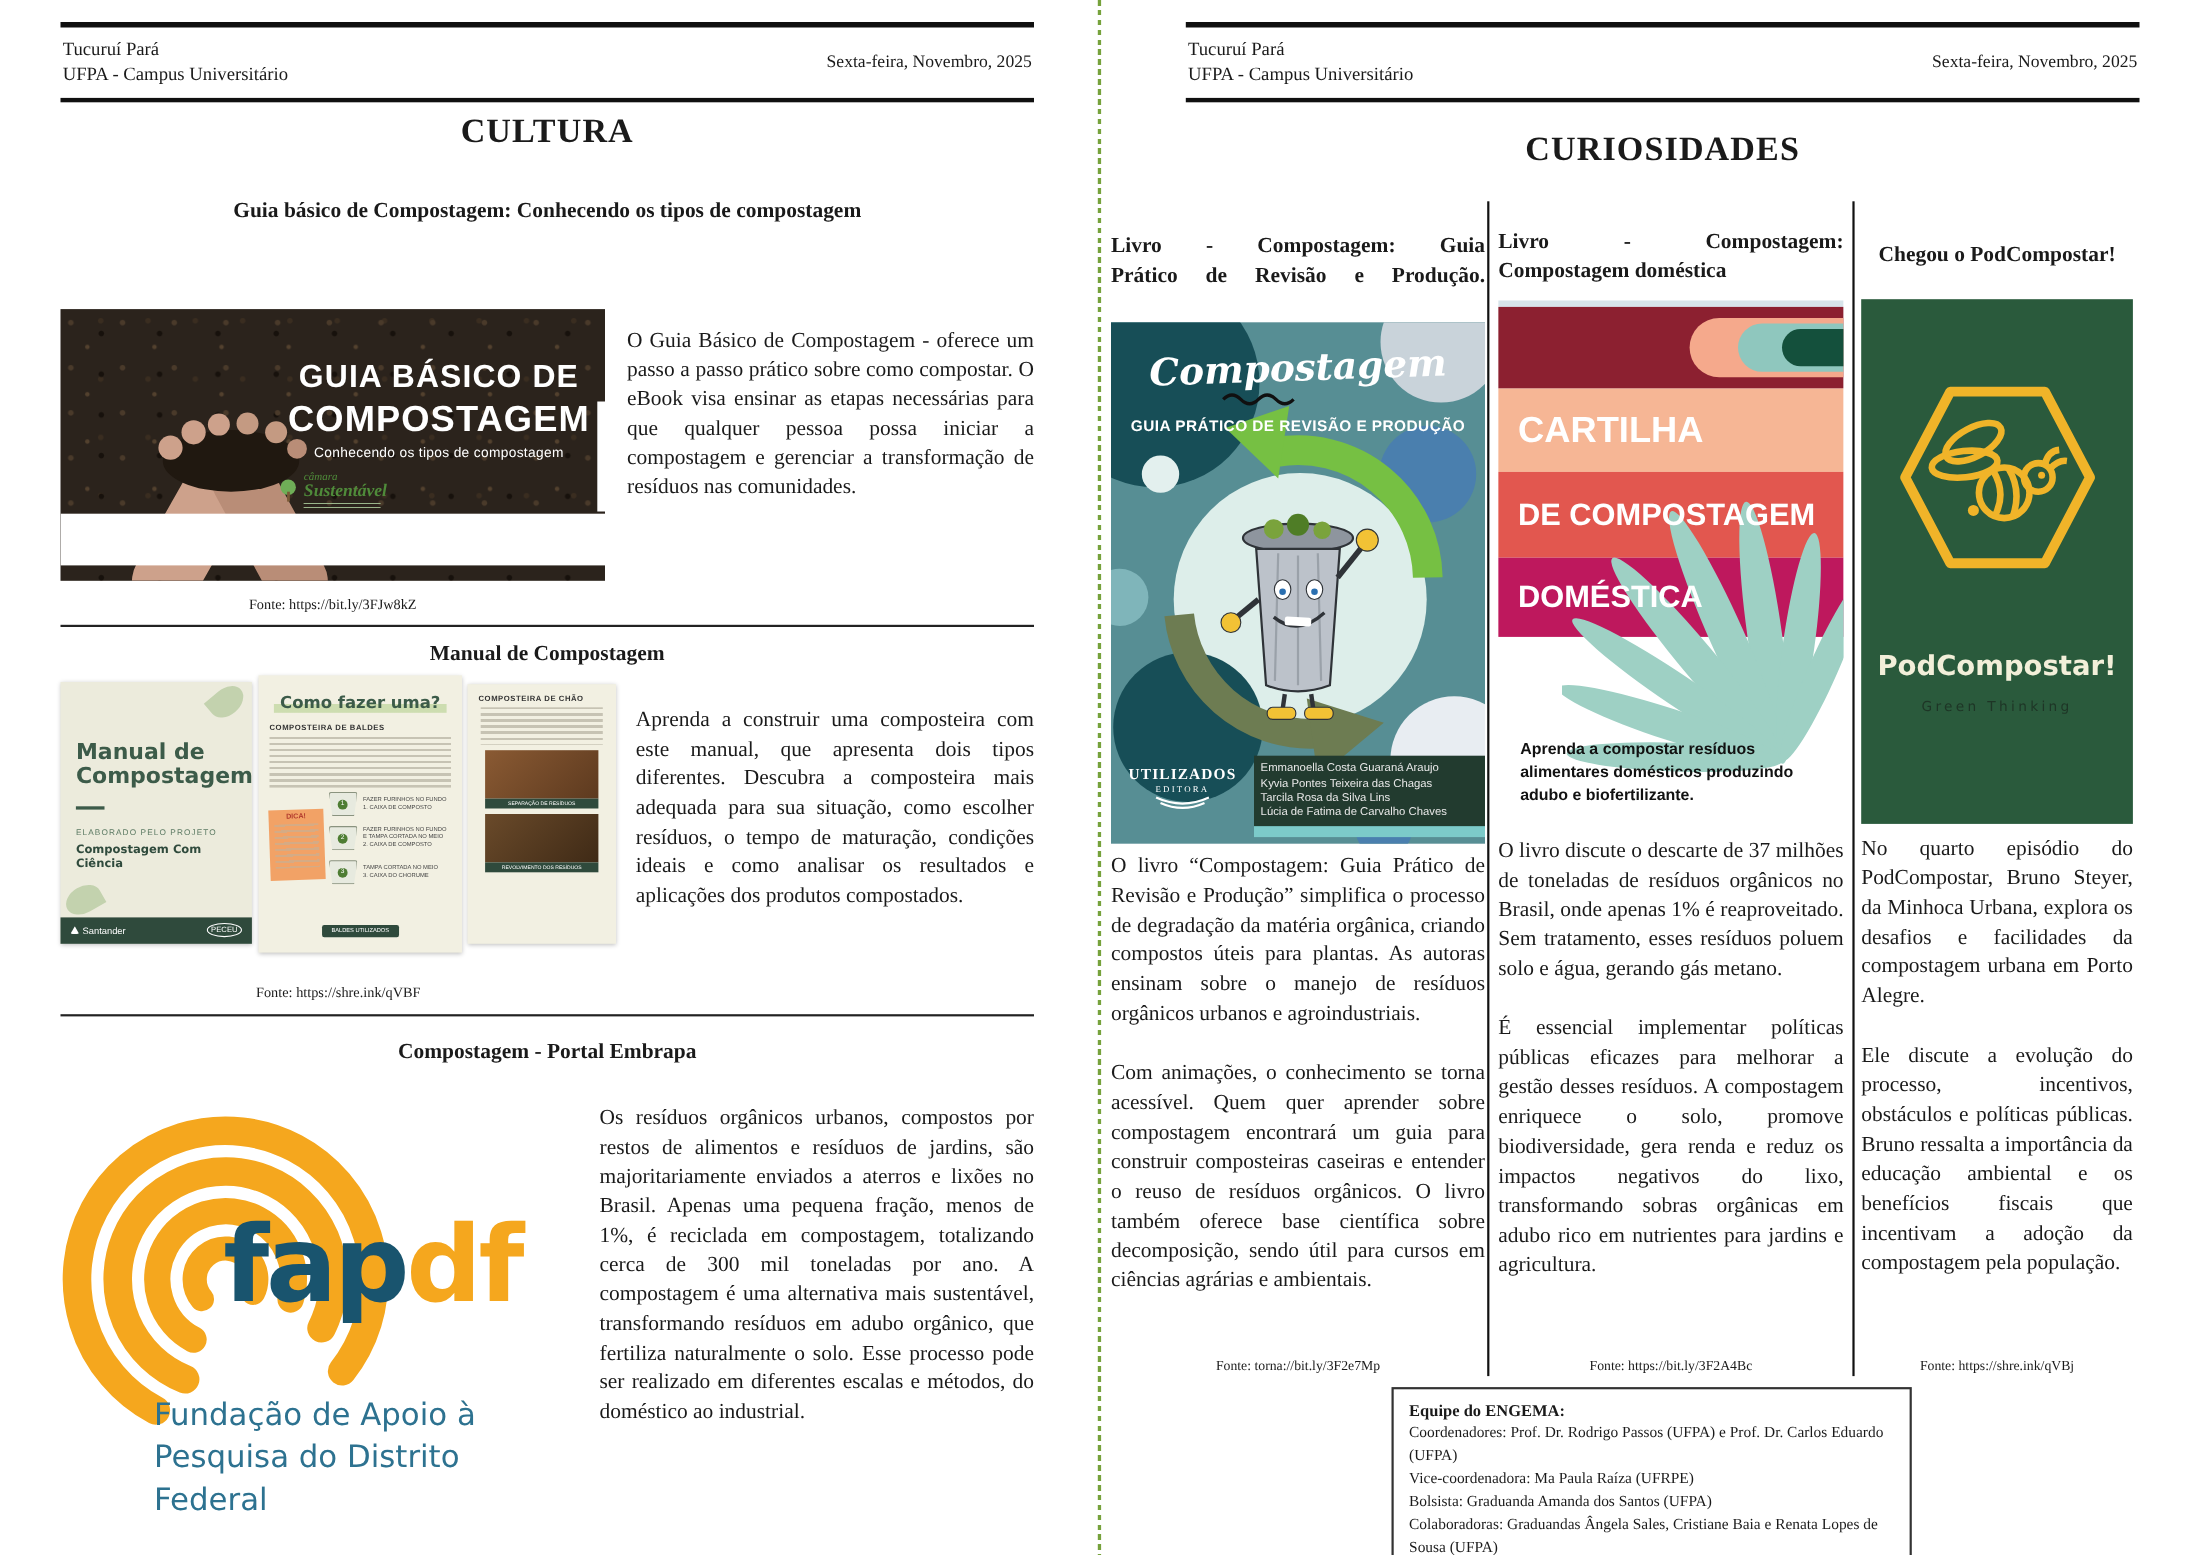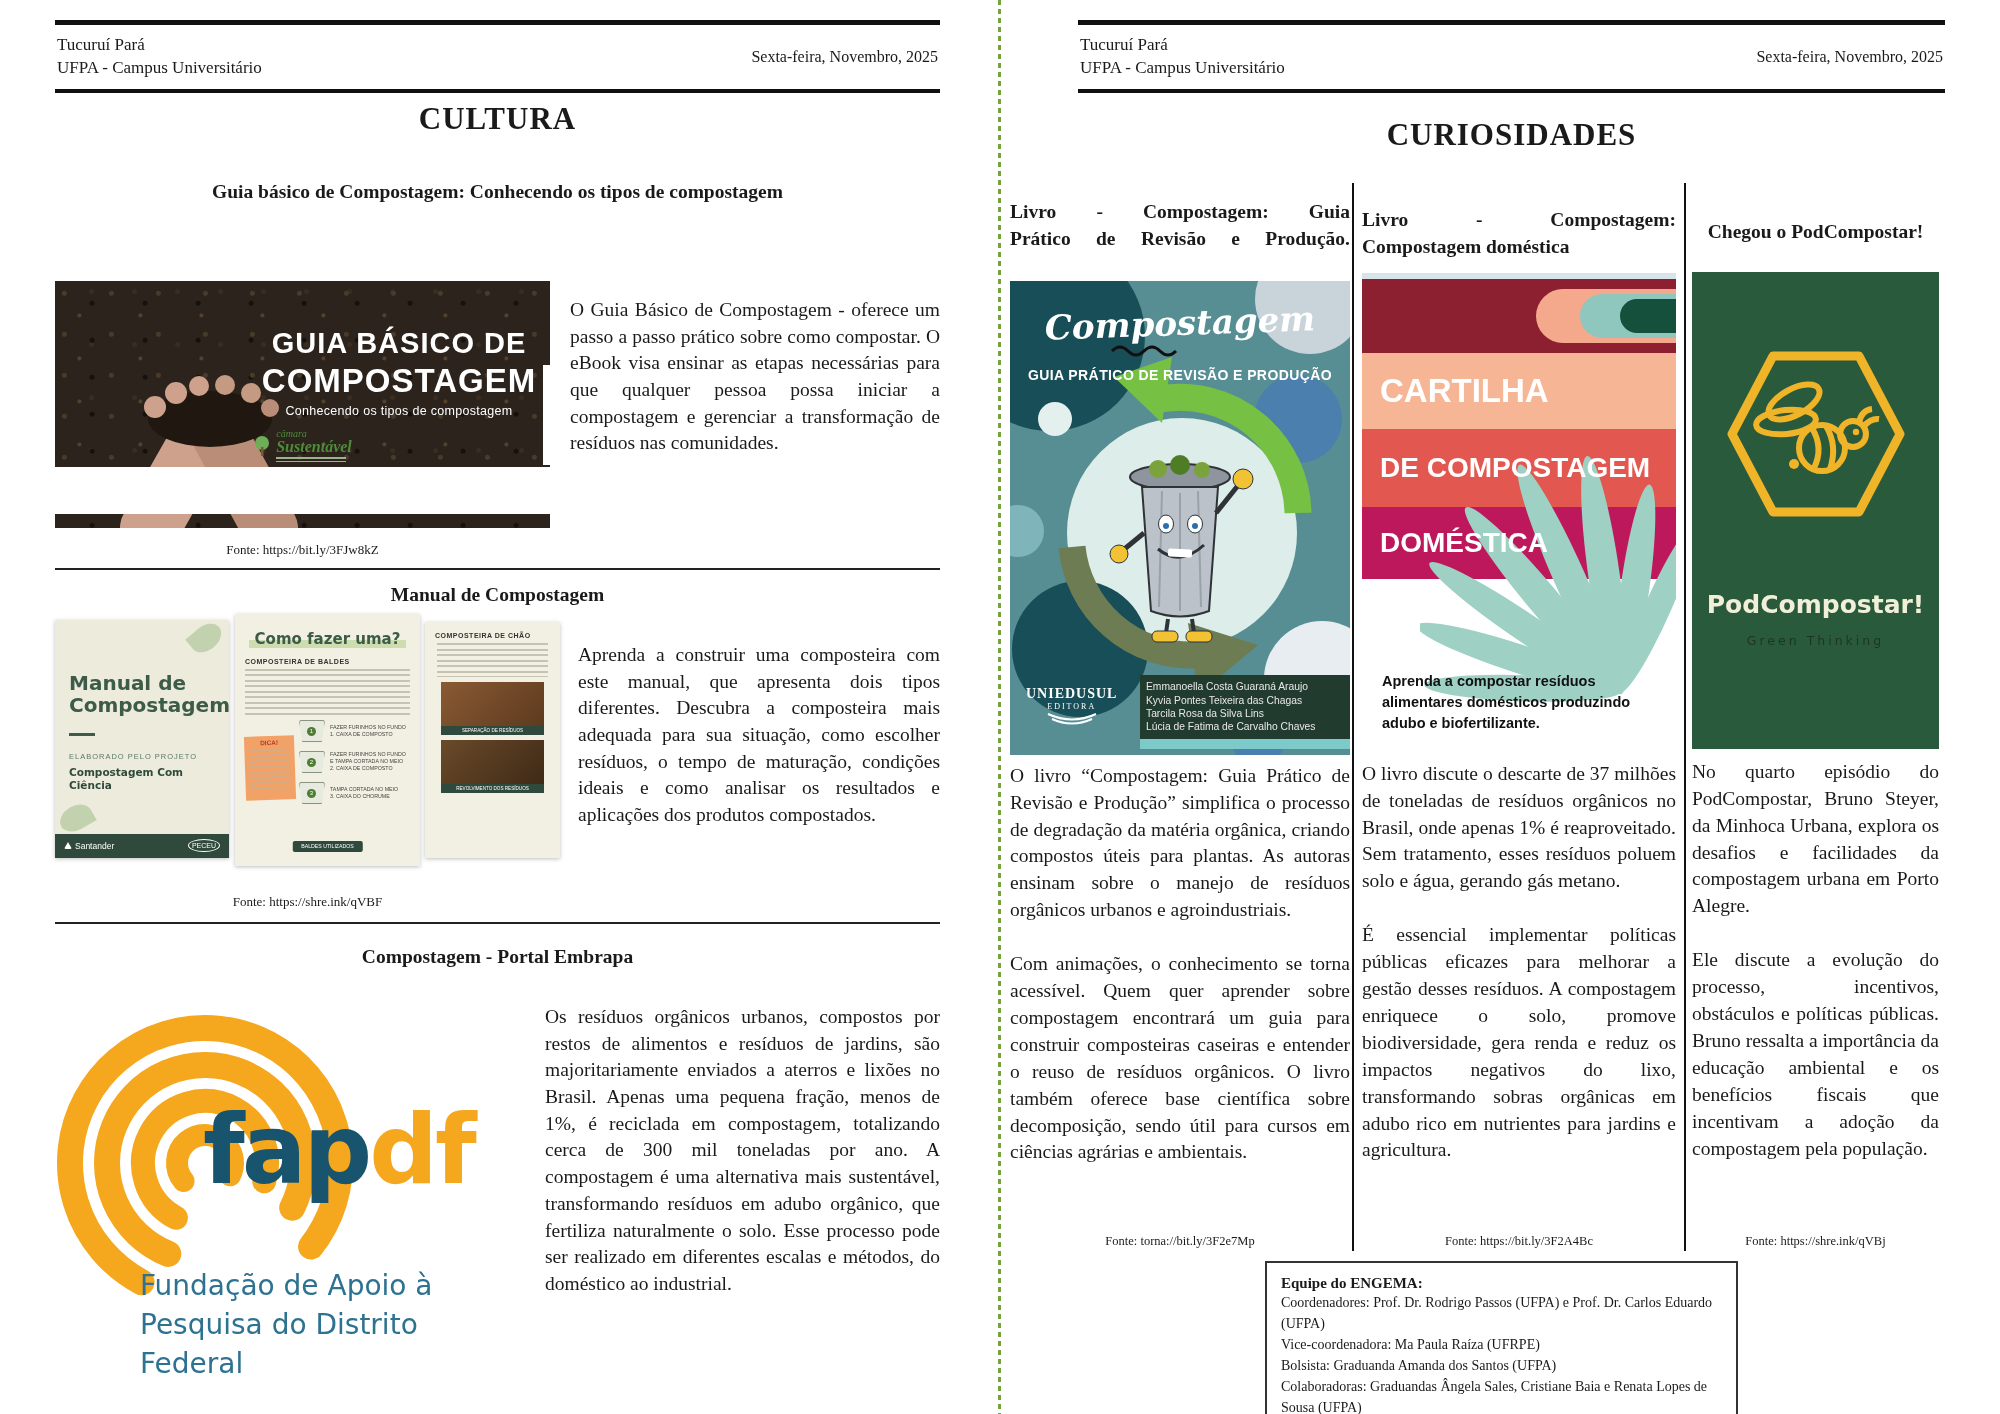--- a/index.html
+++ b/index.html
@@ -95,21 +95,21 @@
   
   .cols{position:relative;margin-left:-70px;width:937px;height:1068px;margin-top:30px;display:flex;}
   .ncol{position:relative;box-sizing:border-box;}
   .ncol1{width:344px;padding:0 2px;}
   .ncol2{width:334px;padding:0 8px;border-left:2px solid #111;border-right:2px solid #111;}
   .ncol3{width:259px;padding:0 6px;}
   .col-title{font-weight:bold;font-size:19.5px;line-height:1.38;}
   .jline{text-align:justify;text-align-last:justify;display:block;}
   .nline{display:block;}
   .c3-title{text-align:center;margin-top:36px;}
-  .ncol1 .col-title{margin-top:16px;}
+  .ncol1 .col-title{margin-top:28px;}
   .ncol2 .col-title{margin-top:24px;}
   .col-body{font-size:19.5px;line-height:1.38;text-align:justify;margin:0;}
   .col-fonte{position:absolute;left:0;right:0;bottom:2px;font-size:12.5px;text-align:center;}
   
   .cover1{position:relative;width:340px;height:474px;margin-top:28px;overflow:hidden;background:#578e94;}
   .cover1 .script{position:absolute;left:0;top:22px;width:100%;text-align:center;color:#fff;
     font-family:"DejaVu Serif",serif;font-style:italic;font-weight:bold;font-size:34px;transform:rotate(-2deg);}
   .cover1 .sub{position:absolute;left:0;top:86px;width:100%;text-align:center;color:#fff;
     font-family:"Liberation Sans",sans-serif;font-weight:bold;font-size:14px;letter-spacing:.4px;}
   .cover1 .pub{position:absolute;left:16px;bottom:26px;color:#fff;text-align:center;font-family:"Liberation Serif",serif;}
@@ -360,21 +360,21 @@
         <div class="script">Compostagem</div>
         <div class="sub">GUIA PRÁTICO DE REVISÃO E PRODUÇÃO</div>
         <div class="authors-bar"></div>
         <div class="authors">
           <div>Emmanoella Costa Guaraná Araujo</div>
           <div>Kyvia Pontes Teixeira das Chagas</div>
           <div>Tarcila Rosa da Silva Lins</div>
           <div>Lúcia de Fatima de Carvalho Chaves</div>
         </div>
         <div class="pub">
-          <span class="p1">UNIEDUSUL</span>
+          <span class="p1">UTILIZADOS</span>
           <span class="p2">EDITORA</span>
           <svg width="56" height="14">
             <path d="M4,3 Q28,14 52,3 M8,8 Q28,17 48,8" stroke="#fff" stroke-width="2" fill="none"></path>
           </svg>
         </div>
       </div>
       <p class="col-body" style="margin-top:8px;">O livro “Compostagem: Guia Prático de Revisão e Produção” simplifica o processo de degradação da matéria orgânica, criando compostos úteis para plantas. As autoras ensinam sobre o manejo de resíduos orgânicos urbanos e agroindustriais.</p>
       <p class="col-body" style="margin-top:27px;">Com animações, o conhecimento se torna acessível. Quem quer aprender sobre compostagem encontrará um guia para construir composteiras caseiras e entender o reuso de resíduos orgânicos. O livro também oferece base científica sobre decomposição, sendo útil para cursos em ciências agrárias e ambientais.</p>
       <div class="col-fonte">Fonte: torna://bit.ly/3F2e7Mp</div>
     </div>

